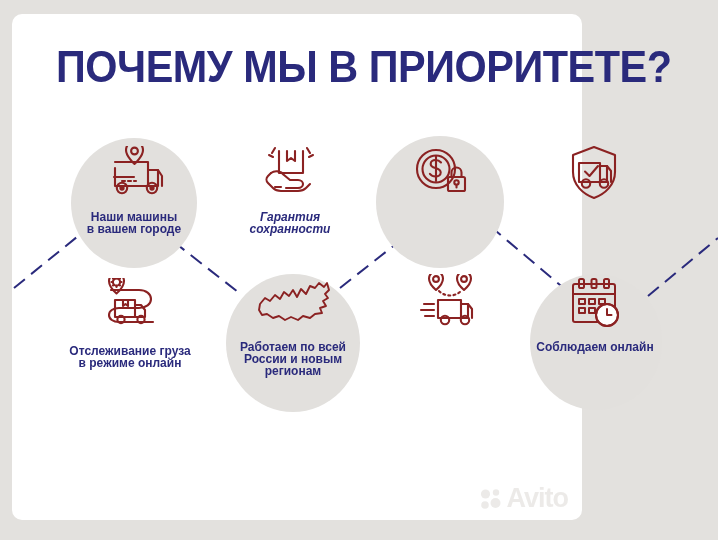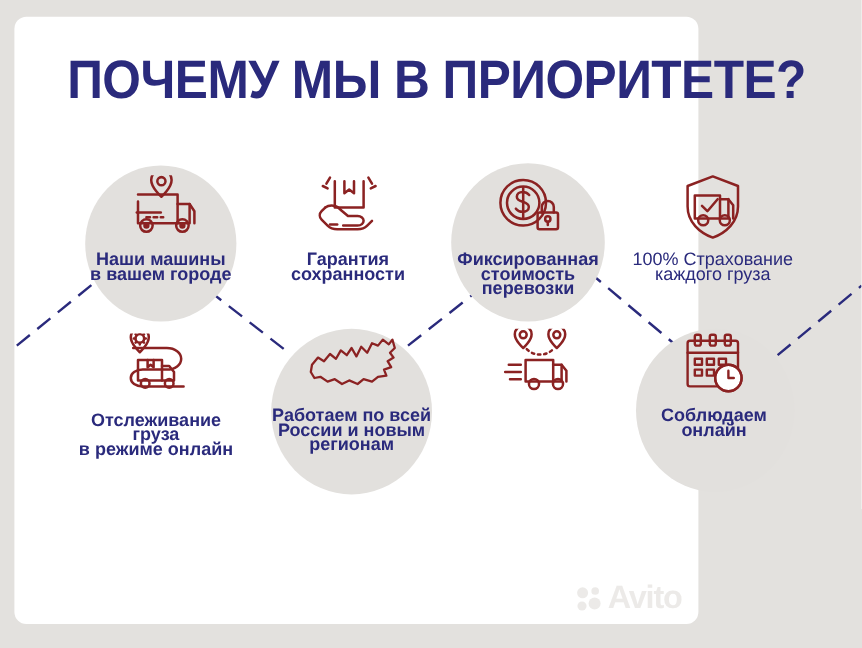--- a/index.html
+++ b/index.html
@@ -73,21 +73,21 @@
   }
 
   .icon-wrap svg {
     display: block;
   }
 
   .feature-label {
     position: relative;
     z-index: 2;
     margin-top: 7px;
-    font-size: 15px;
+    font-size: 12px;
     line-height: 12px;
     font-weight: 700;
     color: #2a2a7c;
     white-space: pre-line;
   }
 
   .feature-label.thin {
     font-weight: 400;
   }
 
@@ -143,21 +143,21 @@
           <path d="M22 35 L36 35" stroke-dasharray="3 3"></path>
           <path d="M26 4 a8.5 8.5 0 1 1 17 0 c0 6.5 -8.5 14 -8.5 14 S26 10.5 26 4 z"></path>
           <circle cx="34.5" cy="5" r="3.4"></circle>
         </g>
       </svg>
     </div>
     <div class="feature-label">Наши машины
 в вашем городе</div>
   </div>
 
-  <div class="feature" style="left:208px; top:128px;">
+  <div class="feature" style="left:208px; top:128px;font-style:italic;">
     <div class="icon-wrap">
       <svg width="62" height="56" viewBox="0 0 62 56">
         <g fill="none" stroke="#8b2222" stroke-width="2.1" stroke-linecap="round" stroke-linejoin="round">
           <path d="M20 6 L20 28 L44 28 L44 6"></path>
           <path d="M28 6 L28 16 L32 13 L36 16 L36 6"></path>
           <path d="M16 3 L13 8 M48 3 L51 8 M10 10 L14 12 M54 10 L50 12"></path>
           <path d="M12 28 c4 -3 10 -2 13 2 l6 5 h8 c3 0 5 2 5 4 s-2 4 -5 4 h-12"></path>
           <path d="M12 28 L9 31 c-2 2 -2 5 0 7 l5 5 c2 2 5 3 8 3 h17 c3 0 6 -1 8 -3 l4 -4"></path>
           <path d="M16 42 L22 42"></path>
         </g>
@@ -176,40 +176,36 @@
           <circle cx="26" cy="24" r="13.5"></circle>
           <path d="M31 17.5 c-1.5 -1.8 -3.5 -2.5 -5.5 -2.5 c-2.8 0 -4.8 1.6 -4.8 3.9 c0 2.2 1.8 3.3 4.8 4.2 c3.2 0.9 5.2 2 5.2 4.4 c0 2.4 -2.2 4 -5.2 4 c-2.2 0 -4.2 -0.8 -5.6 -2.6"></path>
           <path d="M26 11.5 L26 36"></path>
           <rect x="38" y="32" width="17" height="14" rx="1.6"></rect>
           <path d="M41.5 32 L41.5 27.5 a5 5 0 0 1 10 0 L51.5 32"></path>
           <circle cx="46.5" cy="37.5" r="2.2"></circle>
           <path d="M46.5 39.7 L46.5 42.5"></path>
         </g>
       </svg>
     </div>
-    <div class="feature-label">Фиксированная
-стоимость перевозки</div>
   </div>
 
   <div class="feature" style="left:512px; top:128px;">
     <div class="icon-wrap">
       <svg width="58" height="58" viewBox="0 0 58 58">
         <g fill="none" stroke="#8b2222" stroke-width="2.1" stroke-linecap="round" stroke-linejoin="round">
           <path d="M29 3 L50 11 L50 28 c0 13 -10 22 -21 26 C18 50 8 41 8 28 L8 11 z"></path>
           <path d="M14 19 L14 38 L42 38 L42 22 L35 22 L35 19 z"></path>
           <path d="M35 22 L35 38"></path>
           <path d="M42 22 L46 27 L46 38"></path>
           <circle cx="21" cy="39.5" r="4.2"></circle>
           <circle cx="39" cy="39.5" r="4.2"></circle>
           <path d="M20 27.5 L24.5 32 L33 22"></path>
         </g>
       </svg>
     </div>
-    <div class="feature-label thin">100% Страхование
-каждого груза</div>
   </div>
 
   <div class="feature" style="left:48px; top:262px;">
     <div class="icon-wrap">
       <svg width="66" height="58" viewBox="0 0 66 58">
         <g fill="none" stroke="#8b2222" stroke-width="2.1" stroke-linecap="round" stroke-linejoin="round">
           <path d="M14 12 L42 12 c7 0 12 4 12 9 c0 5 -5 9 -12 9 L22 30 c-6 0 -10 3 -10 7 c0 4 4 7 10 7 L56 44"></path>
           <rect x="18" y="22" width="20" height="17"></rect>
           <path d="M26 22 L26 28 L28.5 26 L31 28 L31 22"></path>
           <path d="M38 27 L44 27 L48 32 L48 39 L38 39"></path>

